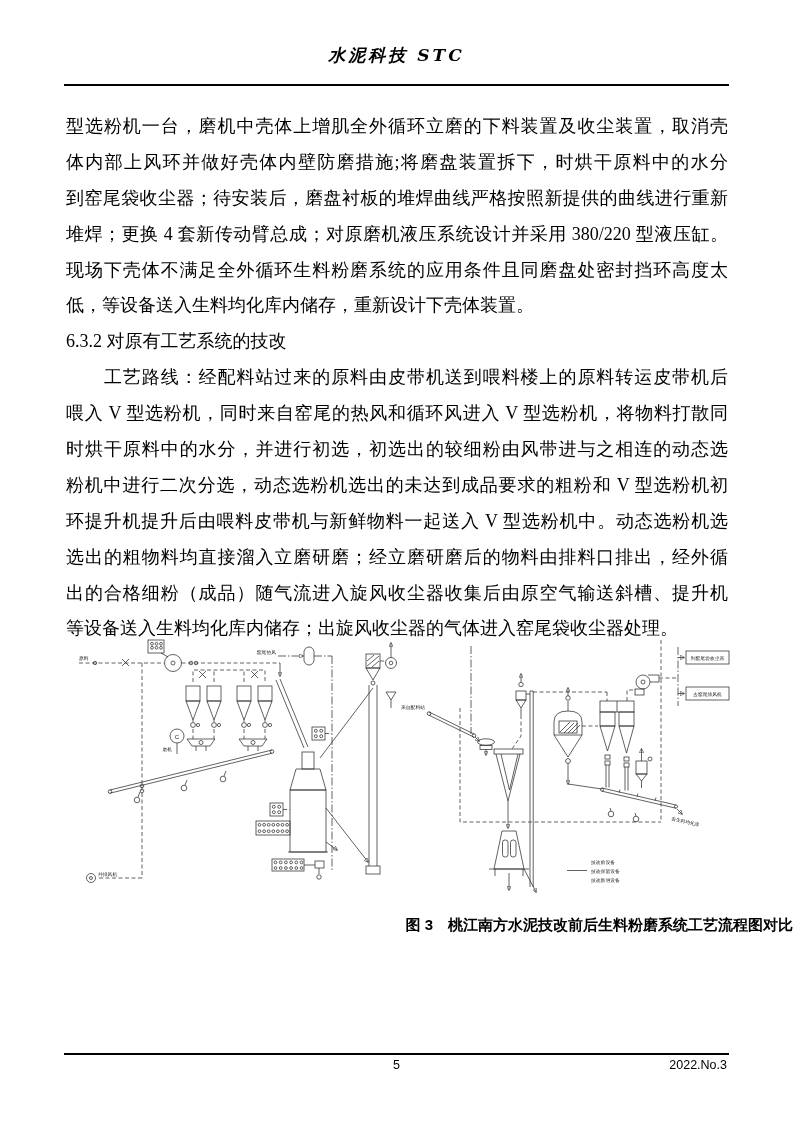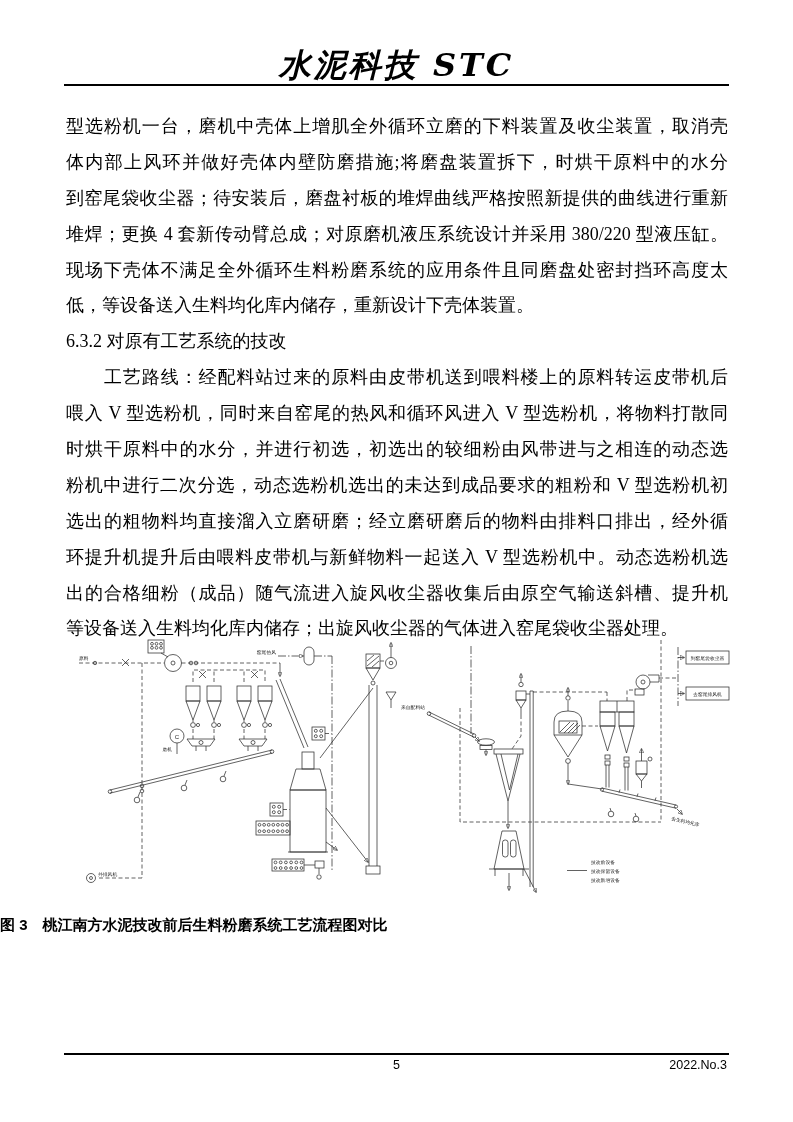--- a/index.html
+++ b/index.html
@@ -1,39 +1,39 @@
 <!DOCTYPE html>
 <html><head>
 <meta charset="utf-8">
 <style>
   html,body{margin:0;padding:0;background:#9a9a9a;}
   .page{position:relative;width:793px;height:1122px;margin:0 auto;background:#ffffff;
         font-family:"Liberation Serif",serif;color:#000;overflow:hidden;}
   .title{position:absolute;top:44px;left:0;right:0;text-align:center;
          font-family:"DejaVu Serif",serif;font-style:italic;font-weight:bold;
-         font-size:32px;letter-spacing:3px;}
+         font-size:17px;letter-spacing:3px;}
   .rule{position:absolute;left:64px;right:64px;height:2.4px;background:#000;}
   .rule-top{top:84px;}
   .rule-bottom{top:1053px;}
   .textblock{position:absolute;left:66px;width:662px;top:85px;font-size:18px;margin-top:24px;}
   .pline{line-height:35.9px;height:35.9px;text-align:justify;text-align-last:justify;
          text-justify:inter-character;overflow:hidden;}
   .pline-last{text-align-last:left;}
   .heading-line{line-height:35.9px;height:35.9px;text-align:left;text-align-last:left;}
   .figure{position:absolute;left:75px;top:638px;width:660px;height:272px;}
   .fig-svg{width:660px;height:272px;display:block;}
   .fig-svg path,.fig-svg rect,.fig-svg circle,.fig-svg line,.fig-svg ellipse,
   .fig-svg polygon,.fig-svg polyline{stroke:#2e2e2e;stroke-width:.75;fill:none;}
   .tiny{font-size:4.8px;fill:#222;stroke:none !important;
         font-family:"Liberation Sans",sans-serif;}
   .clabel{font-size:6px;fill:#222;stroke:none !important;
         font-family:"Liberation Sans",sans-serif;text-anchor:middle;}
   .dsh{stroke-dasharray:4 2.5;}
   .ddot{stroke-dasharray:8 2 1.5 2;}
-  .caption{position:absolute;left:0;right:0;top:916px;text-align:left;
+  .caption{position:absolute;left:0;right:0;top:916px;text-align:right;
            font-family:"Liberation Sans",sans-serif;font-weight:bold;font-size:15px;}
   .pageno{position:absolute;left:0;right:0;top:1058px;text-align:center;
           font-family:"Liberation Sans",sans-serif;font-size:12.5px;}
   .issue{position:absolute;right:66px;top:1058px;
          font-family:Liberation Sans, sans-serif;font-size:12.5px;}
 </style>
 </head>
 <body>
 
 <div class="page">
@@ -49,22 +49,22 @@
         <div class="pline">堆焊；更换 4 套新传动臂总成；对原磨机液压系统设计并采用 380/220 型液压缸。</div>
         <div class="pline">现场下壳体不满足全外循环生料粉磨系统的应用条件且同磨盘处密封挡环高度太</div>
         <div class="pline pline-last">低，等设备送入生料均化库内储存，重新设计下壳体装置。</div>
       </div>
     <div class="heading-line">6.3.2 对原有工艺系统的技改</div>
     <div>
         <div class="pline">　　工艺路线：经配料站过来的原料由皮带机送到喂料楼上的原料转运皮带机后</div>
         <div class="pline">喂入 V 型选粉机，同时来自窑尾的热风和循环风进入 V 型选粉机，将物料打散同</div>
         <div class="pline">时烘干原料中的水分，并进行初选，初选出的较细粉由风带进与之相连的动态选</div>
         <div class="pline">粉机中进行二次分选，动态选粉机选出的未达到成品要求的粗粉和 V 型选粉机初</div>
+        <div class="pline">环提升机提升后由喂料皮带机与新鲜物料一起送入 V 型选粉机中。动态选粉机选</div>
         <div class="pline">选出的粗物料均直接溜入立磨研磨；经立磨研磨后的物料由排料口排出，经外循</div>
-        <div class="pline">环提升机提升后由喂料皮带机与新鲜物料一起送入 V 型选粉机中。动态选粉机选</div>
         <div class="pline">出的合格细粉（成品）随气流进入旋风收尘器收集后由原空气输送斜槽、提升机</div>
         <div class="pline pline-last">等设备送入生料均化库内储存；出旋风收尘器的气体进入窑尾袋收尘器处理。</div>
       </div>
   </div>
 
   <div class="figure">
     <svg class="fig-svg" viewBox="0 0 660 272">
       <defs>
         <marker id="arr" markerWidth="6" markerHeight="6" refX="5" refY="3" orient="auto">
           <path d="M0,0 L6,3 L0,6 Z" fill="#2e2e2e" stroke="none"></path>

